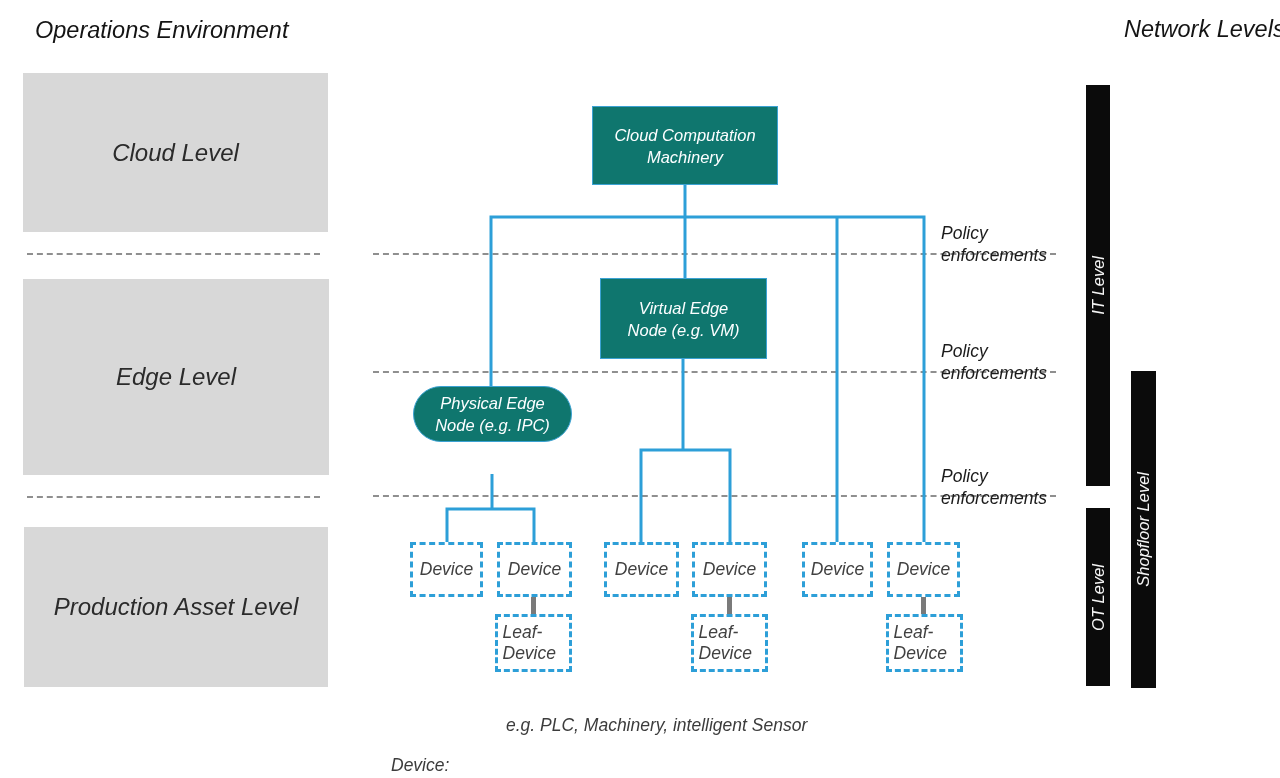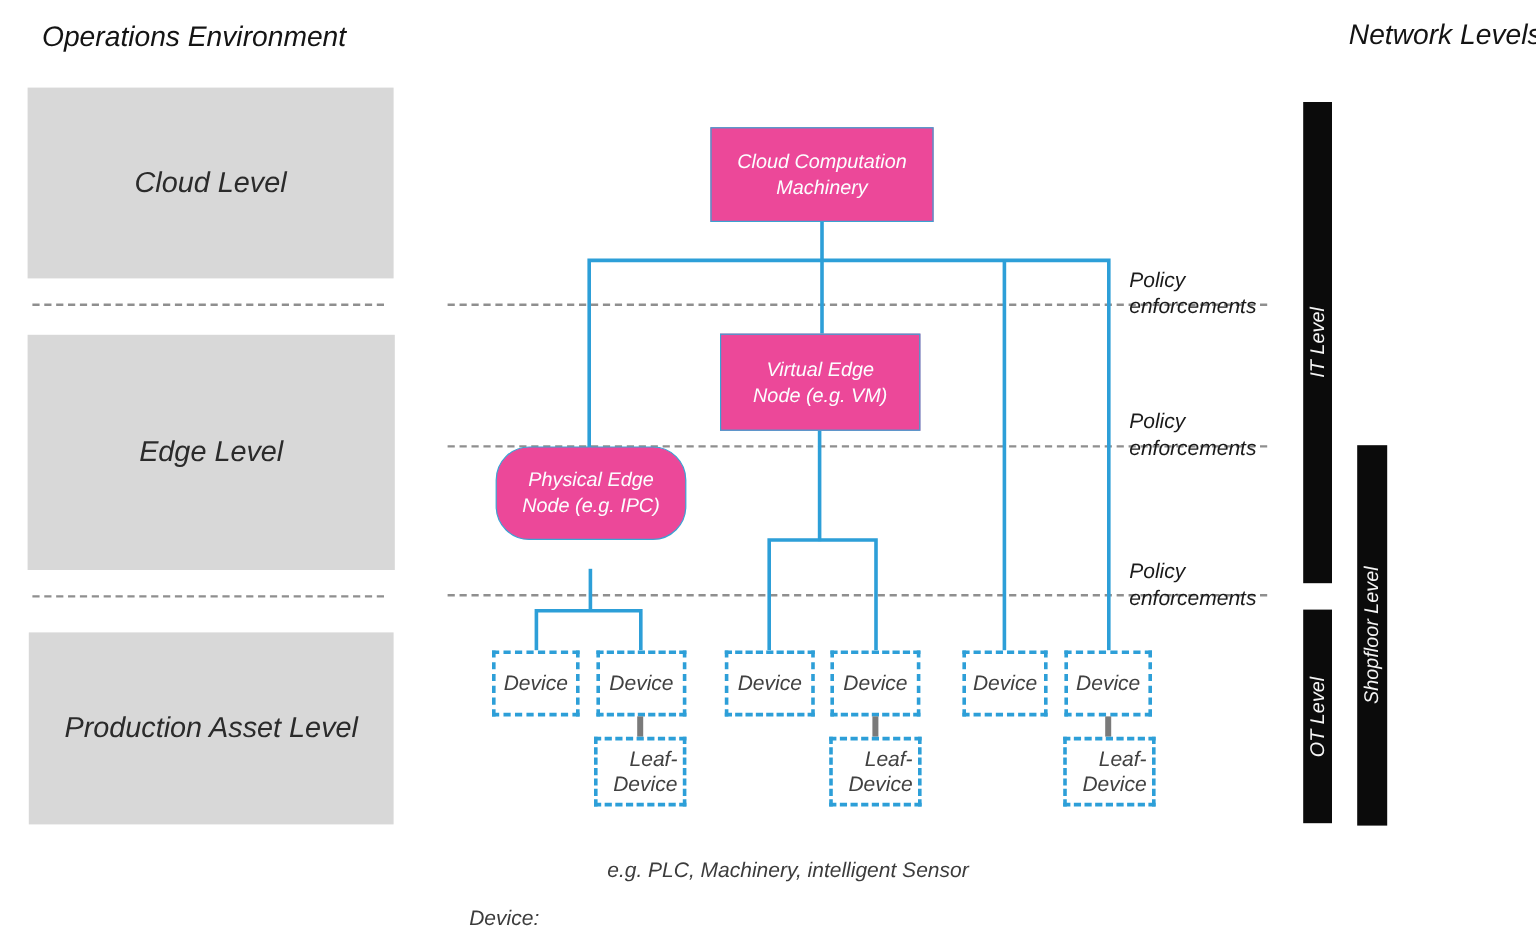--- a/index.html
+++ b/index.html
@@ -8,34 +8,34 @@
     font-family:"Liberation Sans","DejaVu Sans",sans-serif;color:#1b1b1b;
   }
   .abs{position:absolute;font-style:italic;}
   .title{font-size:23.5px;color:#141414;white-space:nowrap;}
   .levelbox{
     background:#d8d8d8;display:flex;align-items:center;justify-content:center;
     font-size:24px;color:#2b2b2b;text-align:center;
   }
   .dash{height:0;border-top:2px dashed #8f8f8f;}
   .node{
-    background:#ec4899;border:1px solid #3ba2d3;box-sizing:border-box;
+    background:#0f766e;border:1px solid #3ba2d3;box-sizing:border-box;
     display:flex;flex-direction:column;align-items:center;justify-content:center;
     color:#fcfeff;font-size:16.5px;line-height:22px;text-align:center;
   }
   .node span{display:block;}
   .device{
     background:#ffffff;border:3px dashed #2d9fd8;box-sizing:border-box;
     display:flex;align-items:center;justify-content:center;
     font-size:17.5px;color:#414141;
   }
   .leaf{
     background:#ffffff;border:3px dashed #2d9fd8;box-sizing:border-box;
     display:flex;align-items:center;justify-content:center;
-    font-size:17.5px;line-height:21px;color:#414141;text-align:right;
+    font-size:17.5px;line-height:21px;color:#414141;text-align:left;
   }
   .leaf .inner{width:62px;}
   .policy{font-size:17.5px;line-height:22px;color:#1b1b1b;width:114px;margin-top:16px;}
   .bar{
     background:#0b0b0b;display:flex;align-items:center;justify-content:center;
   }
   .bar .vtext{
     writing-mode:vertical-rl;transform:rotate(180deg);
     color:#f5f5f5;font-size:16.5px;white-space:nowrap;
   }
@@ -84,21 +84,21 @@
   </svg>
 
   <div class="abs node" style="left:592px;top:106px;width:186px;height:79px;">
     <span>Cloud Computation</span>
     <span>Machinery</span>
   </div>
   <div class="abs node" style="left:600px;top:278px;width:167px;height:81px;">
     <span>Virtual Edge</span>
     <span>Node (e.g.  VM)</span>
   </div>
-  <div class="abs node" style="left:413px;top:372px;width:159px;height:78px;border-radius:28px;">
+  <div class="abs node" style="left:413px;top:386px;width:159px;height:56px;border-radius:28px;">
     <span>Physical Edge</span>
     <span>Node (e.g.  IPC)</span>
   </div>
 
   <div class="abs device" style="left:410px;top:542px;width:73px;height:55px;">Device</div>
   <div class="abs device" style="left:497px;top:542px;width:75px;height:55px;">Device</div>
   <div class="abs device" style="left:604px;top:542px;width:75px;height:55px;">Device</div>
   <div class="abs device" style="left:692px;top:542px;width:75px;height:55px;">Device</div>
   <div class="abs device" style="left:802px;top:542px;width:71px;height:55px;">Device</div>
   <div class="abs device" style="left:887px;top:542px;width:73px;height:55px;">Device</div>

